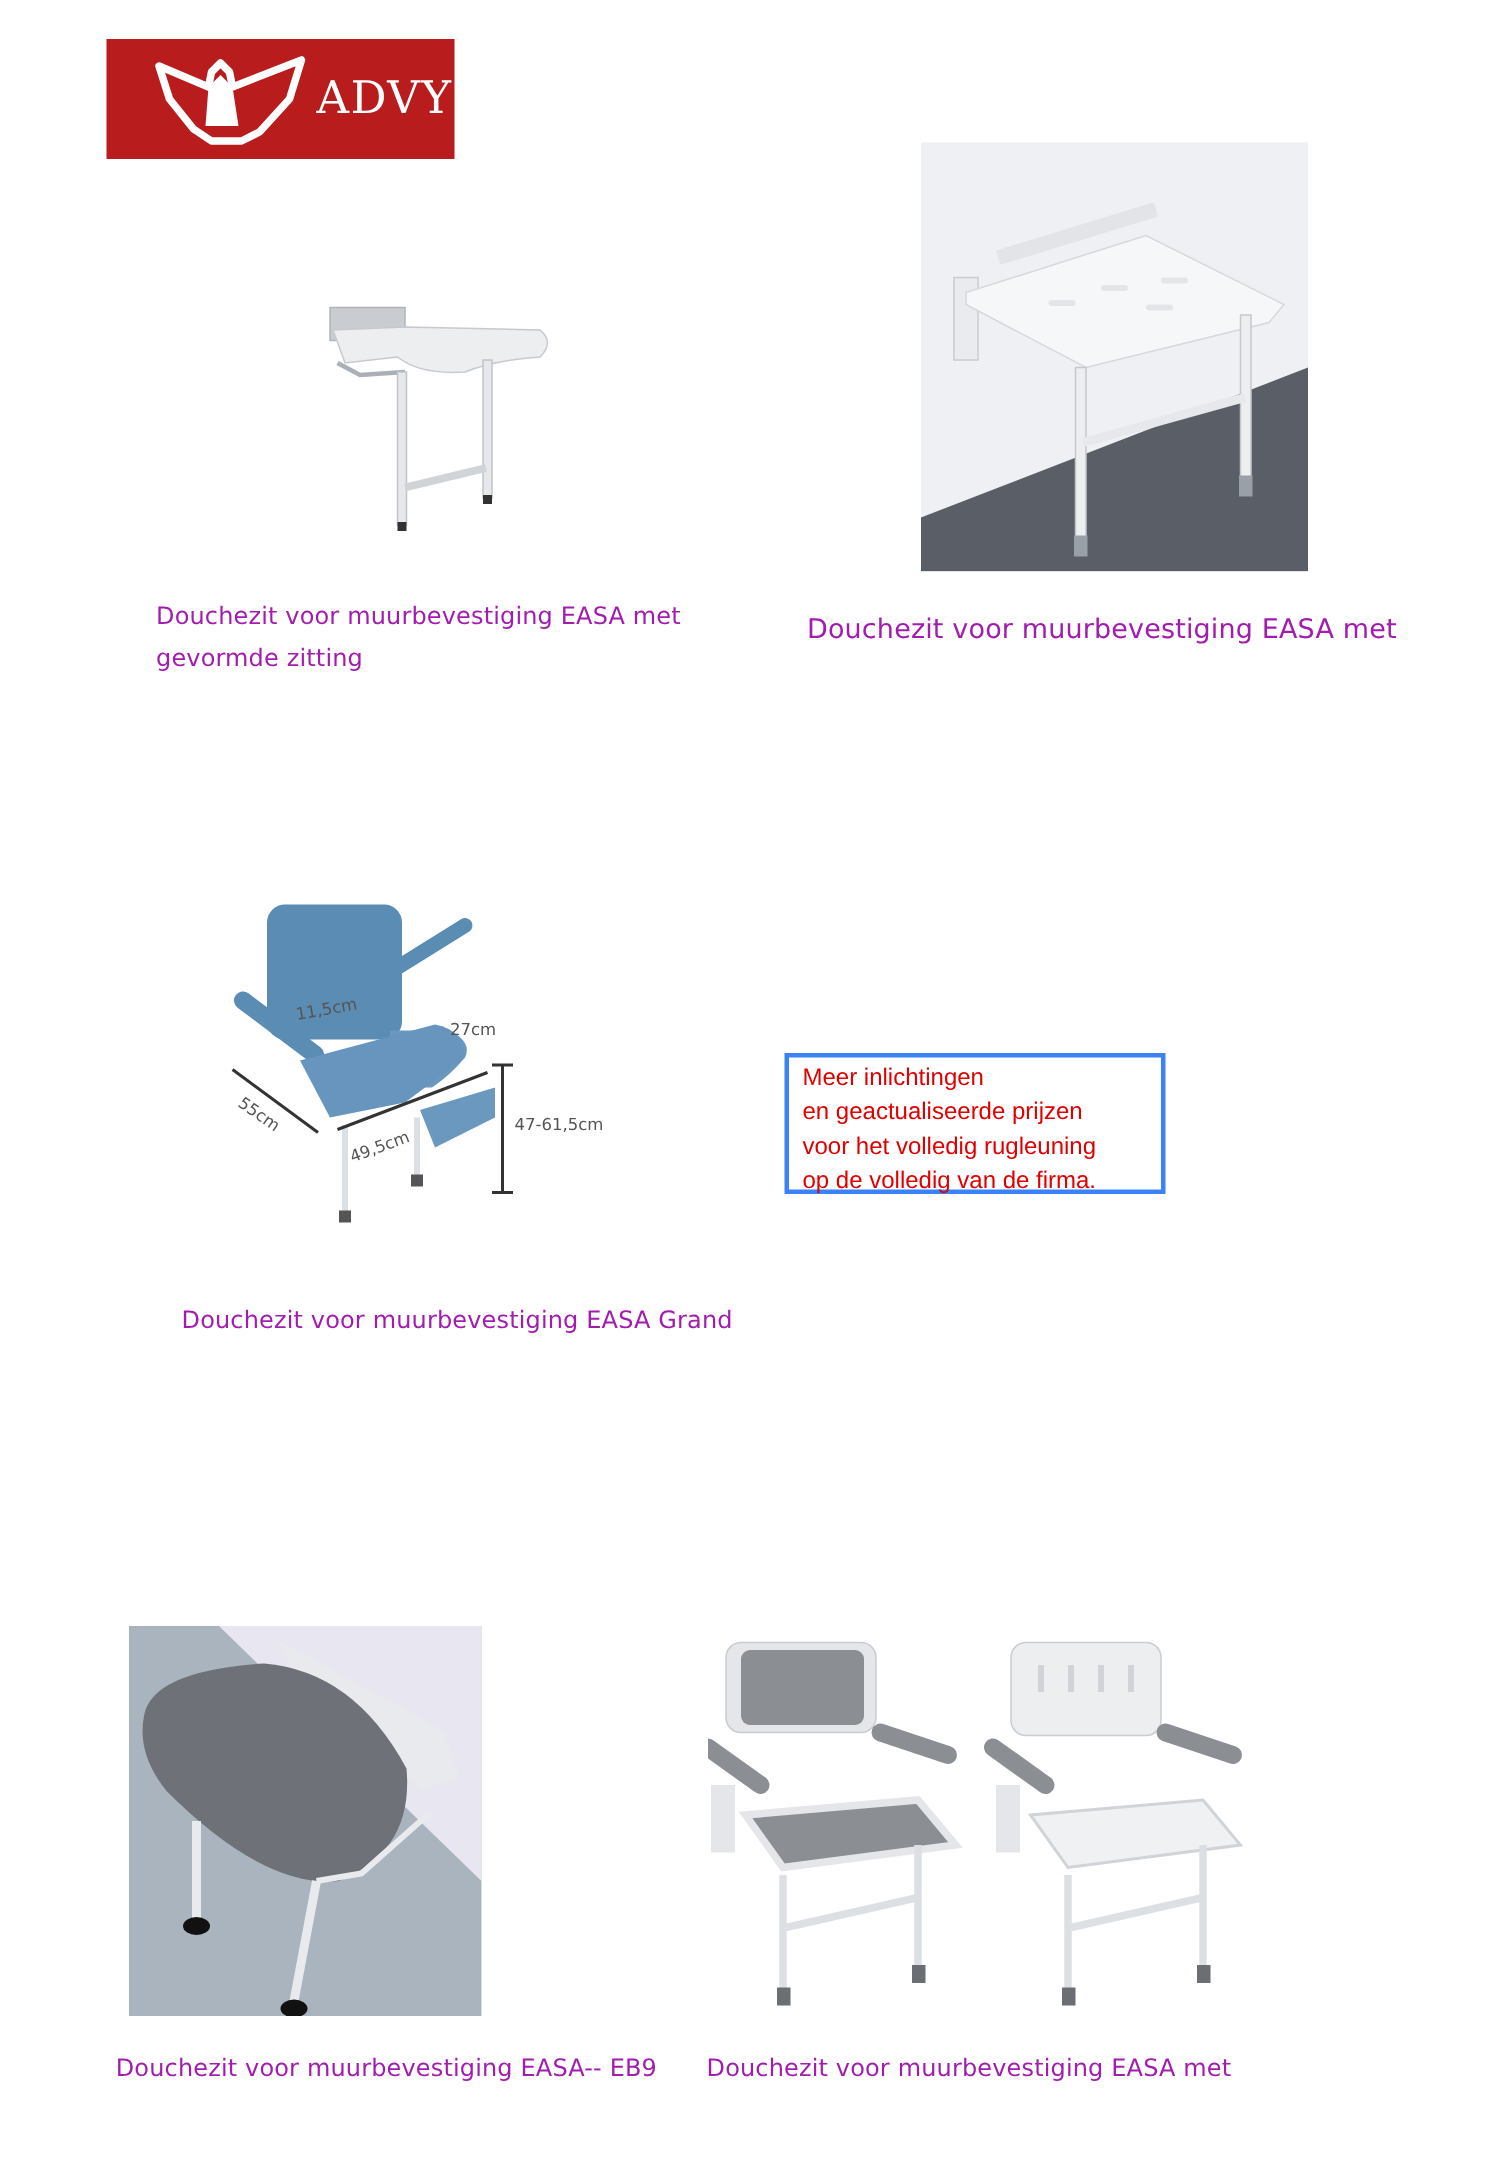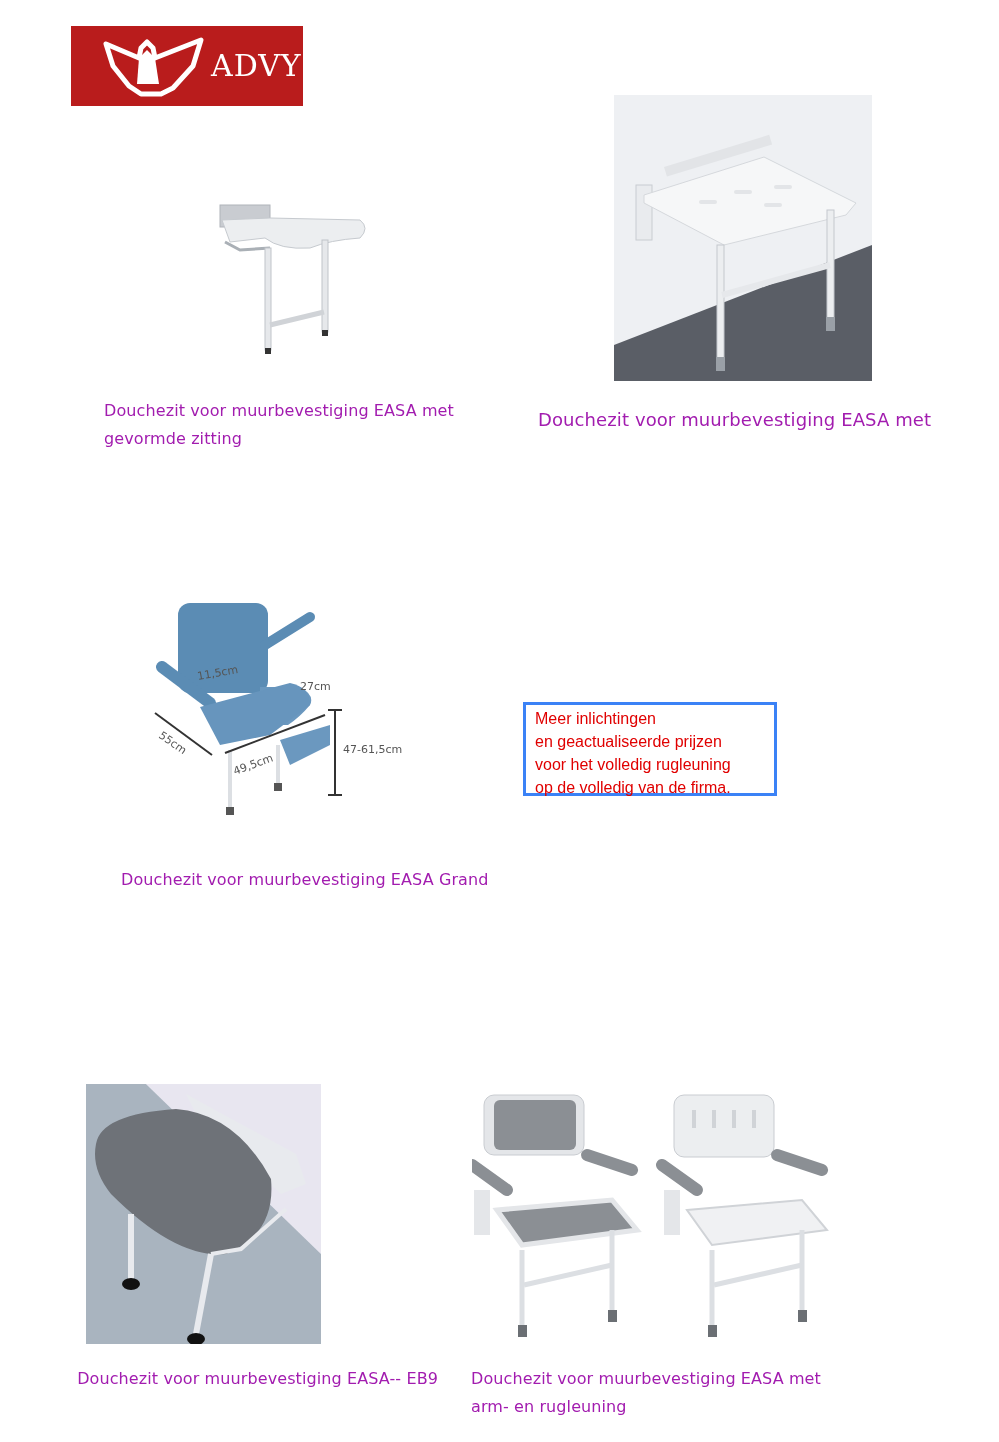--- a/index.html
+++ b/index.html
@@ -155,14 +155,13 @@
       <line x1="140" y1="140" x2="140" y2="225" stroke="#dcdfe3" stroke-width="5"></line>
       <line x1="52" y1="195" x2="140" y2="175" stroke="#dcdfe3" stroke-width="5"></line>
       <rect x="46" y="235" width="9" height="12" fill="#6b6f74"></rect>
       <rect x="136" y="220" width="9" height="12" fill="#6b6f74"></rect>
     </g>
   </svg>
 </div>
 
 <div class="abs caption" style="left:471px;top:1365px;width:420px;">
   <div>Douchezit voor muurbevestiging EASA met</div>
-  <div>arm- en rugleuning</div>
 </div>
 
 </body></html>

